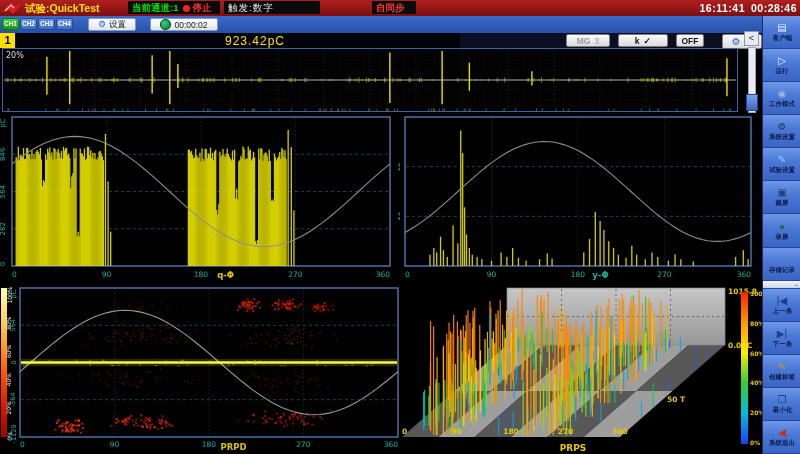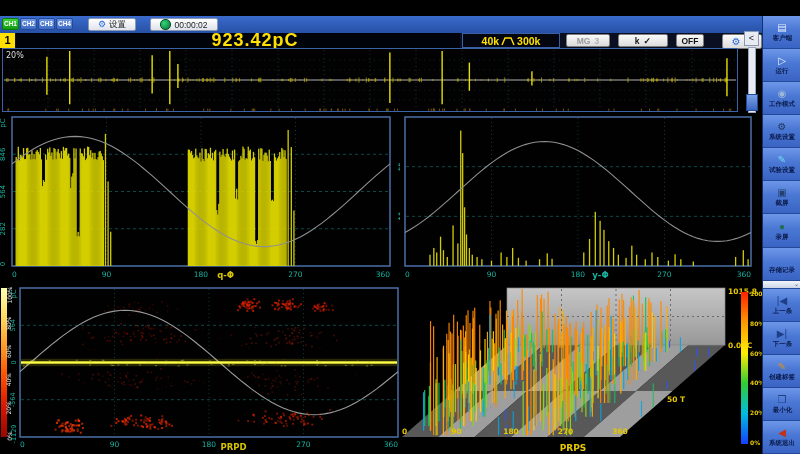--- a/index.html
+++ b/index.html
@@ -38,21 +38,21 @@
   .clockicon{display:inline-block;width:9px;height:9px;border-radius:5px;
              background:radial-gradient(circle at 35% 35%,#2fd87a,#0a6e34);border:1px solid #064a24;}
   .tb-btn.disabled{color:#999;}
   .tb-btn.disabled .chk{color:#aaa;border:1px solid #bbb;font-size:7px;line-height:7px;padding:0 1px;}
   
   .headerbar{position:absolute;left:0;top:33px;width:762px;height:15px;background:#0a1022;}
   .badge{position:absolute;left:0;top:0;width:15px;height:15px;background:#ffe000;color:#000;
          font-weight:bold;font-size:11px;text-align:center;line-height:15px;}
   .reading-panel{position:absolute;left:16px;top:0;width:444px;height:15px;background:#01030a;
                  border-bottom:1px solid #16294f;display:flex;align-items:center;justify-content:center;}
-  .reading{color:#ffe000;font-weight:bold;font-size:18px;letter-spacing:1px;padding-left:34px;text-align:center;}
+  .reading{color:#ffe000;font-weight:normal;font-size:12px;letter-spacing:1px;padding-left:34px;text-align:center;}
   .filter-panel{position:absolute;left:462px;top:0;width:96px;height:13px;background:#03060e;
                 border:1px solid #3a5fa5;color:#ffe000;font-weight:bold;font-size:10.5px;
                 display:flex;align-items:center;justify-content:center;gap:2px;}
   .hd-btn{position:absolute;top:1px;height:13px;background:linear-gradient(#fafafa,#dcdcdc);
           border:1px solid #7f7f7f;border-radius:2px;font-size:8.5px;color:#111;font-weight:bold;
           display:flex;align-items:center;justify-content:center;gap:4px;padding:0;}
   .hd-btn .mg{color:#9a9a9a;} .hd-btn .mgval{color:#b0b0b0;}
   .hd-btn .chk2{font-size:9px;}
   .iconpair .gear2{color:#2a6ae0;font-size:10px;} .iconpair .closex{color:#111;font-size:9px;font-weight:bold;}
   
@@ -79,20 +79,33 @@
   .sb-label{font-size:7px;line-height:8px;color:#0a1a4a;font-weight:bold;transform:scale(.92);
             white-space:nowrap;}
   .sb-divider{height:7px;background:linear-gradient(#f2f5fa,#ccd6e8);border-bottom:1px solid #24489a;
               font-size:6px;line-height:6px;text-align:right;color:#456;padding-right:2px;}
 </style>
 </head>
 <body>
 
 <div class="app">
 
+  <div class="topbar">
+    <span class="logo">
+      <svg width="20" height="13" viewBox="0 0 20 13">
+        <path d="M0,10 L9,0 L13,4 L20,2 L11,12 L7,8 Z" fill="#e01818"></path>
+        <path d="M3,9 L9,3 L12,6" stroke="#ffd0d0" stroke-width="1.2" fill="none"></path>
+      </svg>
+    </span>
+    <span class="t-title">试验:QuickTest</span>
+    <span class="t-box b1"><span class="ch-green">当前通道:1</span><span class="stop-dot"></span><span class="stop-red">停止</span></span>
+    <span class="t-box b2">触发:数字</span>
+    <span class="t-box b3">自同步</span>
+    <span class="t-clock"><span>16:11:41</span><span>00:28:46</span></span>
+  </div>
 
   <div class="toolbar">
     <div class="chs" id="ch-buttons">
         <button class="chbtn active">CH1</button>
         <button class="chbtn">CH2</button>
         <button class="chbtn">CH3</button>
         <button class="chbtn">CH4</button>
       </div>
     <button class="tb-btn" style="left:88px;width:48px;">
       <span class="gear">⚙</span>
@@ -105,27 +118,20 @@
     <button class="tb-btn disabled" style="left:230px;width:72px;margin-top:16px;">
       <span class="chk">✓</span>
       <span>放电识别</span>
     </button>
   </div>
 
   <div class="headerbar">
     <div class="badge">1</div>
     <div class="reading-panel">
       <span class="reading">923.42pC</span>
-    </div>
-    <div class="filter-panel">
-      <span>40k</span>
-      <svg width="14" height="10" viewBox="0 0 14 10">
-        <path d="M1,9 L4,2 L10,2 L13,9" stroke="#ffe000" stroke-width="1.4" fill="none"></path>
-      </svg>
-      <span>300k</span>
     </div>
     <button class="hd-btn" style="left:566px;width:44px;">
       <span class="mg">MG</span>
       <span class="mgval">3</span>
     </button>
     <button class="hd-btn" style="left:618px;width:50px;">
       <span>k</span>
       <span class="chk2">✓</span>
     </button>
     <button class="hd-btn" style="left:676px;width:28px;">OFF</button>

